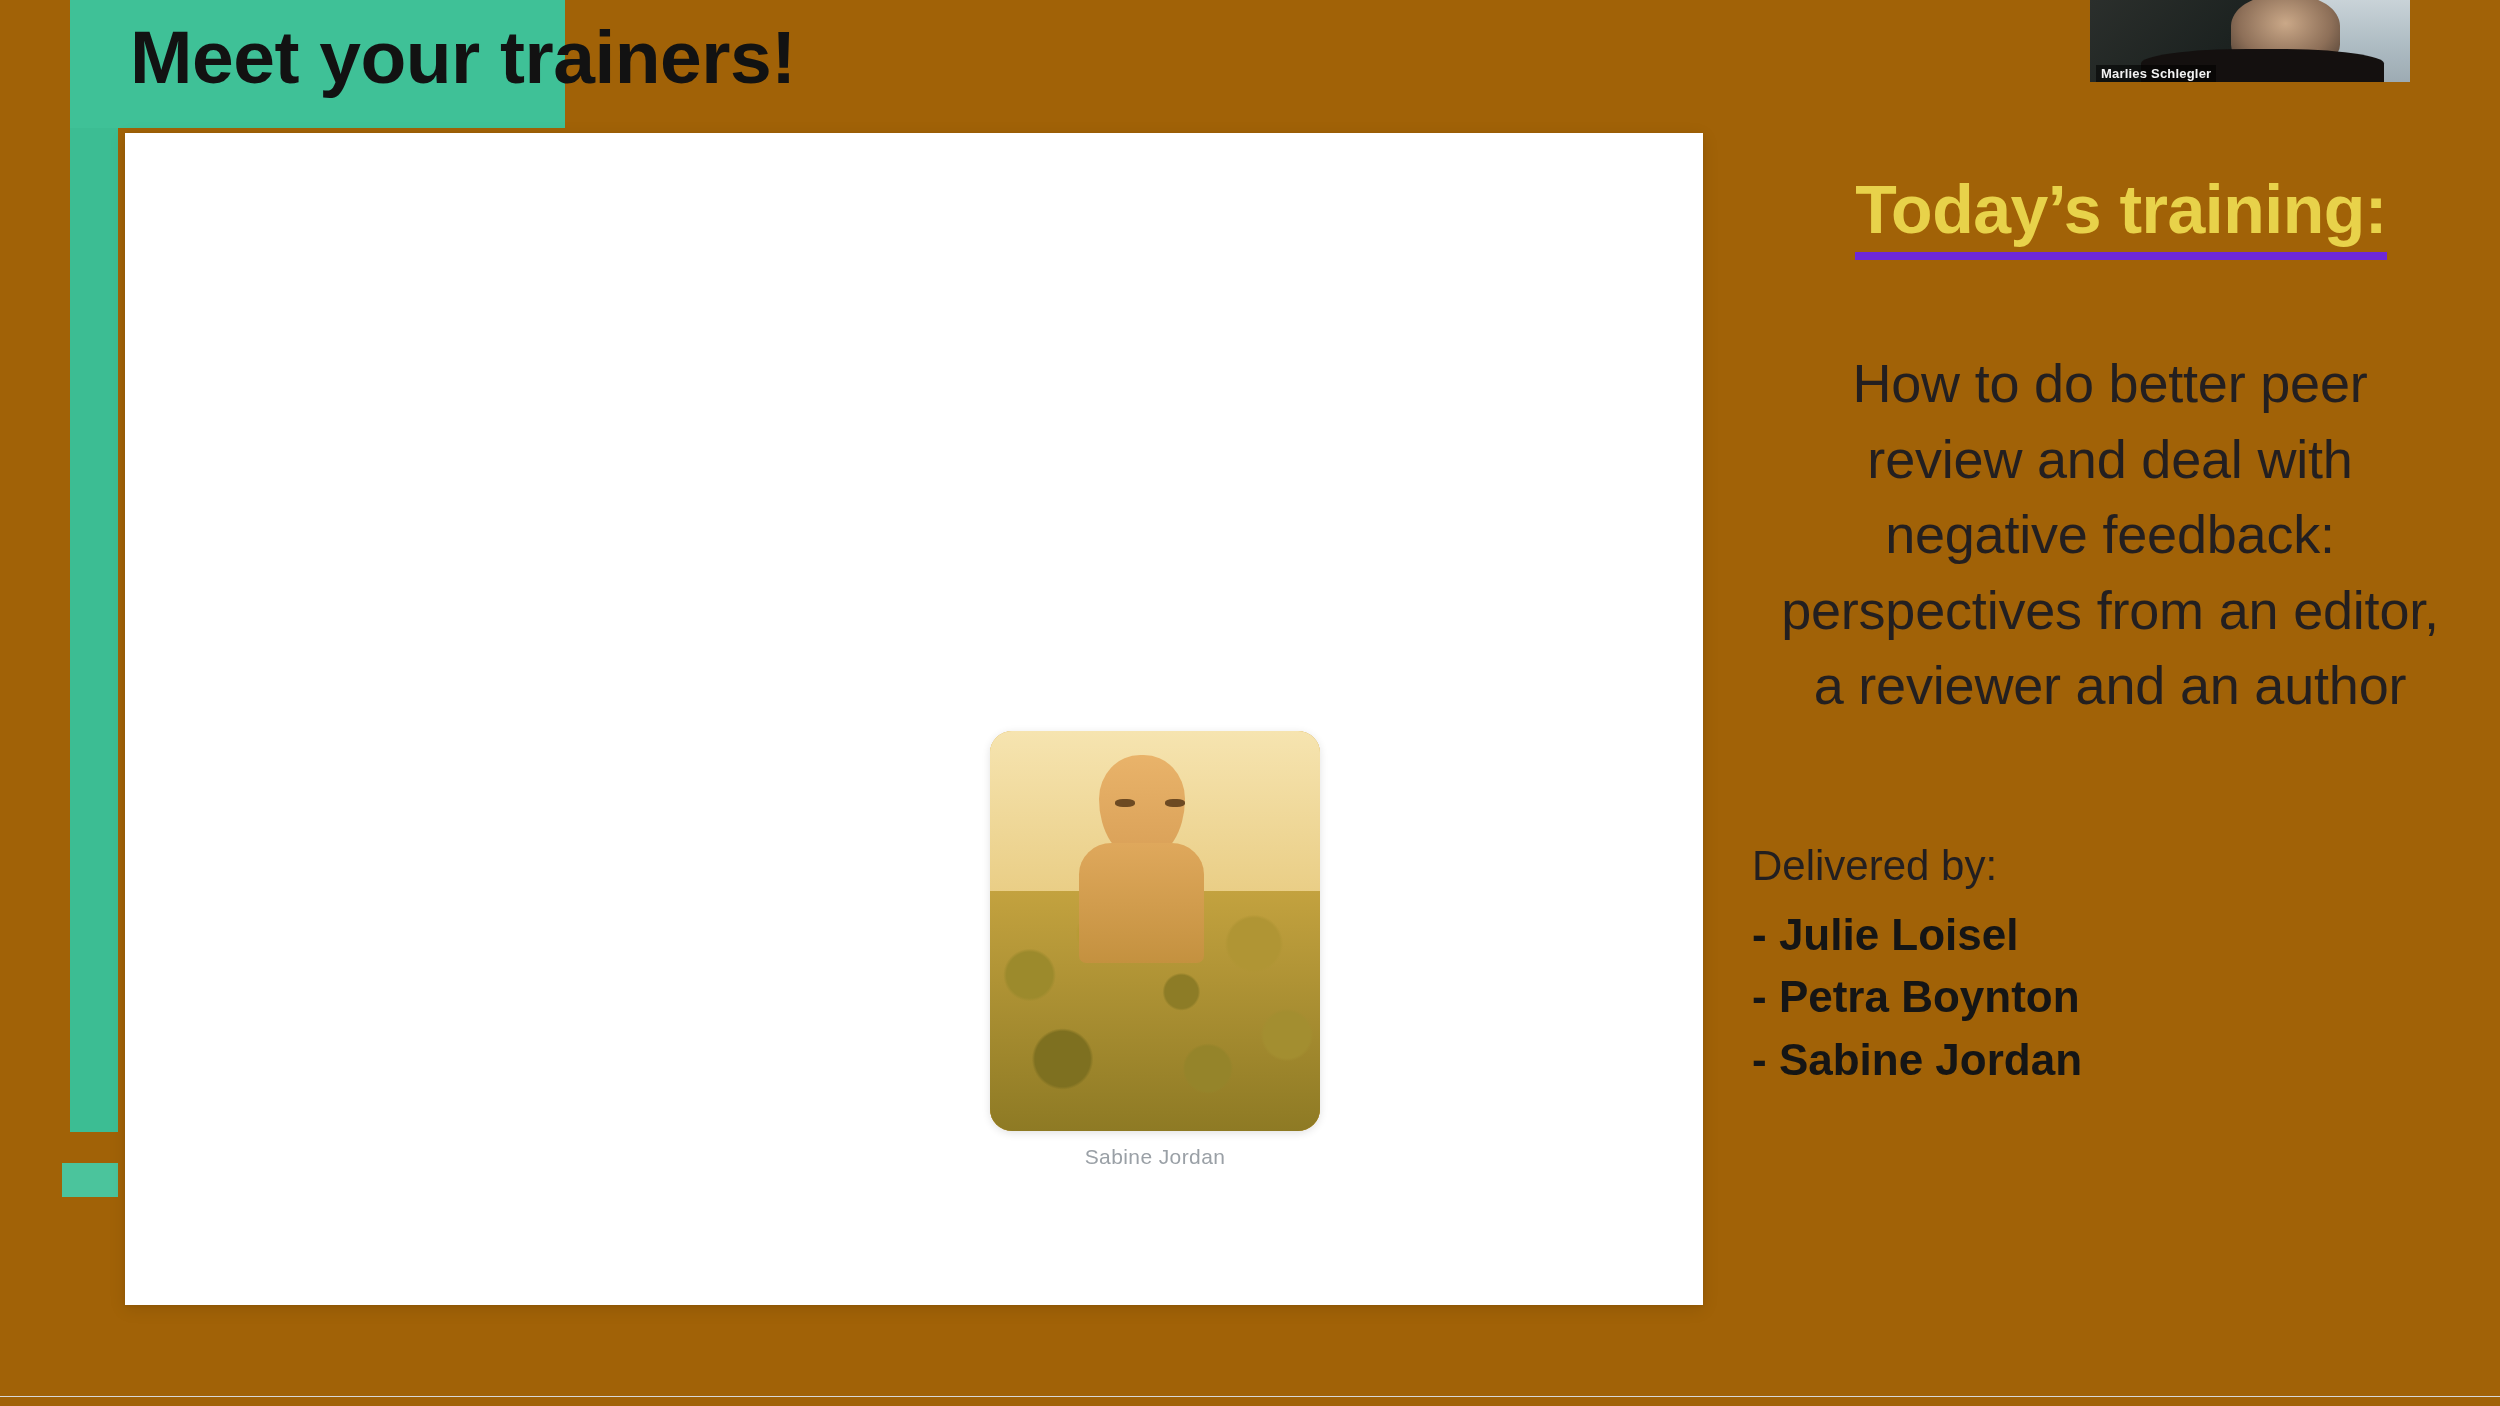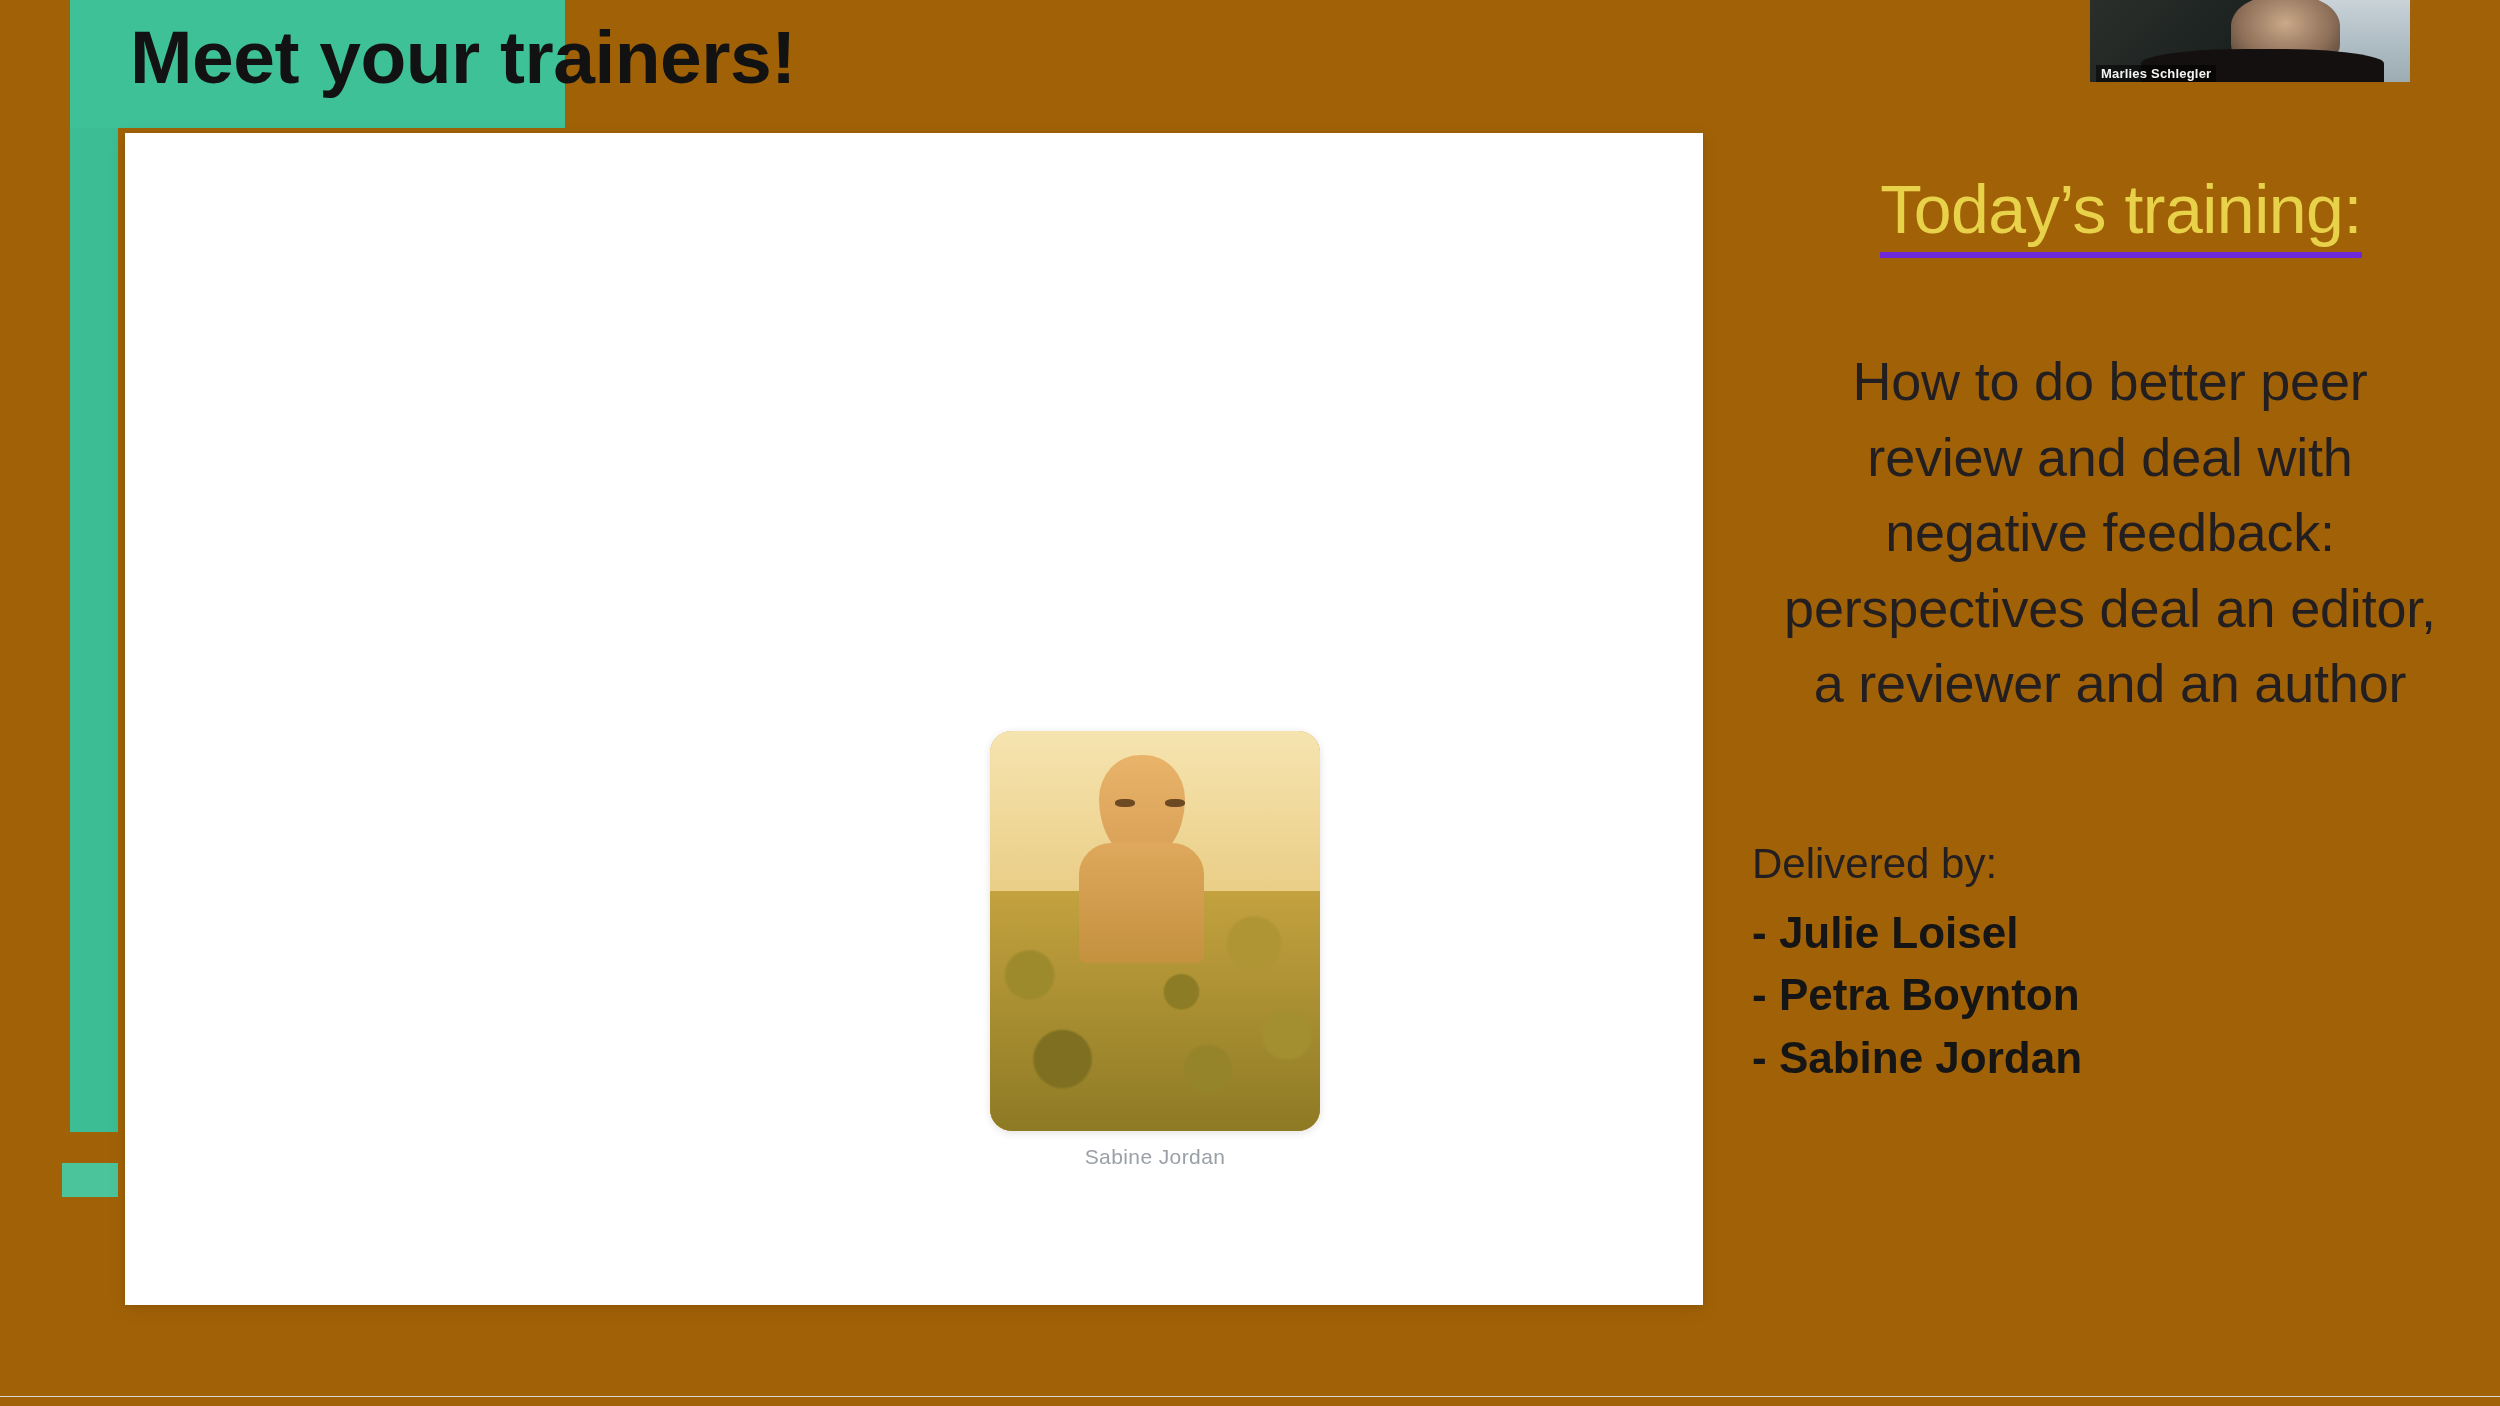--- a/index.html
+++ b/index.html
@@ -190,24 +190,24 @@
   }
 
   
   .right-col {
     position:absolute;
     left:1740px; top:170px;
     width:740px;
   }
   .today-heading {
     font-size:68px;
-    font-weight:normal;
+    font-weight:bold;
     color:#e8d24a;
     text-align:center;
-    border-bottom:6px solid #6d28d9;
+    border-bottom:8px solid #6d28d9;
     display:inline-block;
     padding-bottom:4px;
     margin-left:22px;
     letter-spacing:-0.5px;
     white-space:nowrap;
   }
   .training-desc {
     margin-top:86px;
     font-size:54px;
     line-height:1.40;
@@ -311,21 +311,21 @@
   <div class="right-col">
 
     <div style="text-align:center;">
       <div class="today-heading">Today’s training:</div>
     </div>
 
     <div class="training-desc">
       <div>How to do better peer</div>
       <div>review and deal with</div>
       <div>negative feedback:</div>
-      <div>perspectives deal an editor,</div>
+      <div>perspectives from an editor,</div>
       <div>a reviewer and an author</div>
     </div>
 
     <div class="delivered-block">
       <div class="delivered-label">Delivered by:</div>
       <ul class="delivered-list">
         <li>- Julie Loisel</li>
         <li>- Petra Boynton</li>
         <li>- Sabine Jordan</li>
       </ul>

